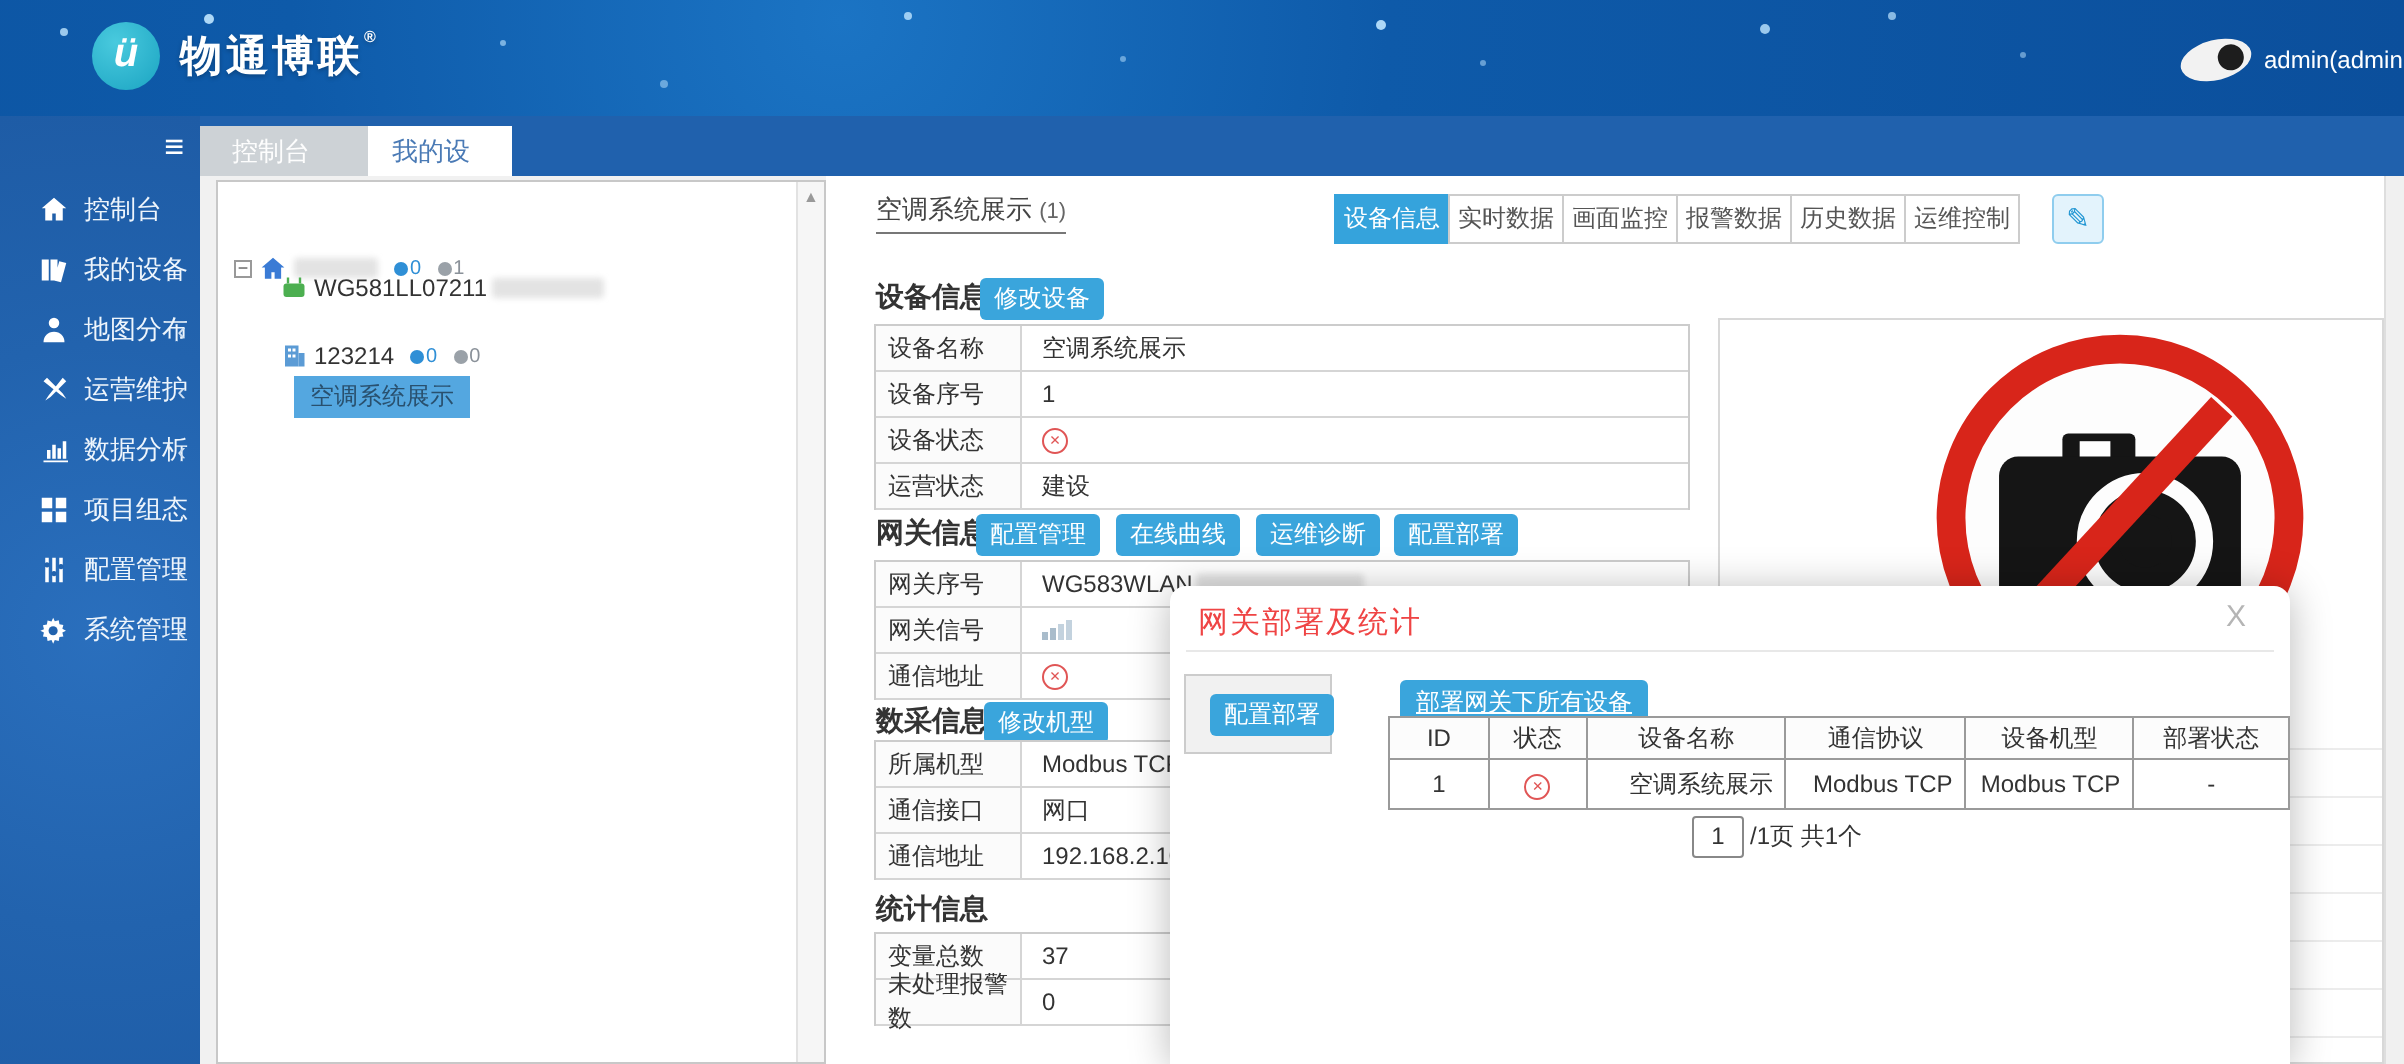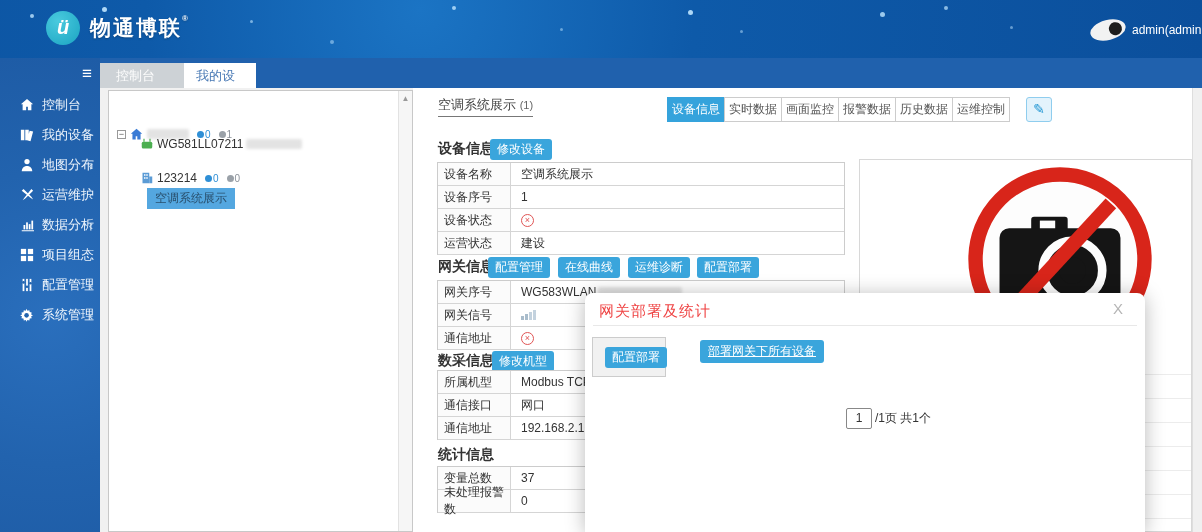--- a/index.html
+++ b/index.html
@@ -407,17 +407,37 @@
 <div id="pagescroll"></div>
 
 <div id="modal">
   <div id="modal-title">网关部署及统计</div>
   <div id="modal-close">X</div>
   <div id="modal-div"></div>
   <div id="deploy-tabwrap">
     <span class="bluebtn" id="deploy-tab">配置部署</span>
   </div>
   <span class="bluebtn" id="deploy-all">部署网关下所有设备</span>
+  <table id="mtable">
+    <tbody>
+        <tr>
+      <th style="width:50px;">ID</th>
+      <th style="width:49px;">状态</th>
+      <th style="width:100px;">设备名称</th>
+      <th style="width:90px;">通信协议</th>
+      <th style="width:84px;">设备机型</th>
+      <th style="width:78px;">部署状态</th>
+    </tr>
+    <tr>
+      <td class="c-center">1</td>
+      <td class="c-center"><span class="status-x"></span></td>
+      <td class="c-right">空调系统展示</td>
+      <td class="c-right">Modbus TCP</td>
+      <td class="c-right">Modbus TCP</td>
+      <td class="c-center">-</td>
+    </tr>
+  </tbody>
+    </table>
   <div id="mpager">
     <span id="mpage-box">1</span>
     <span>/1页 共1个</span>
   </div>
 </div>
 
 </body></html>

